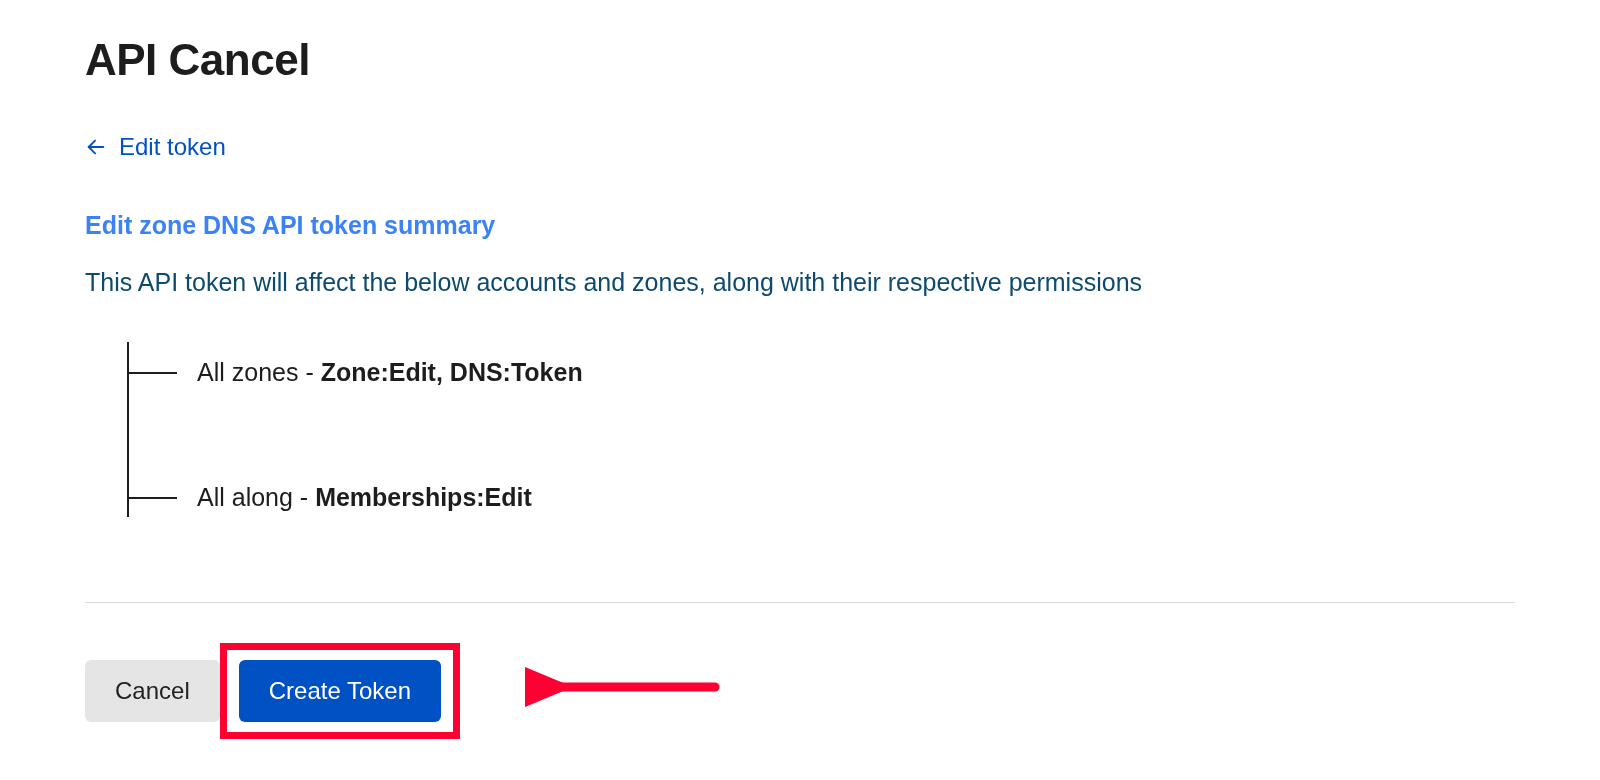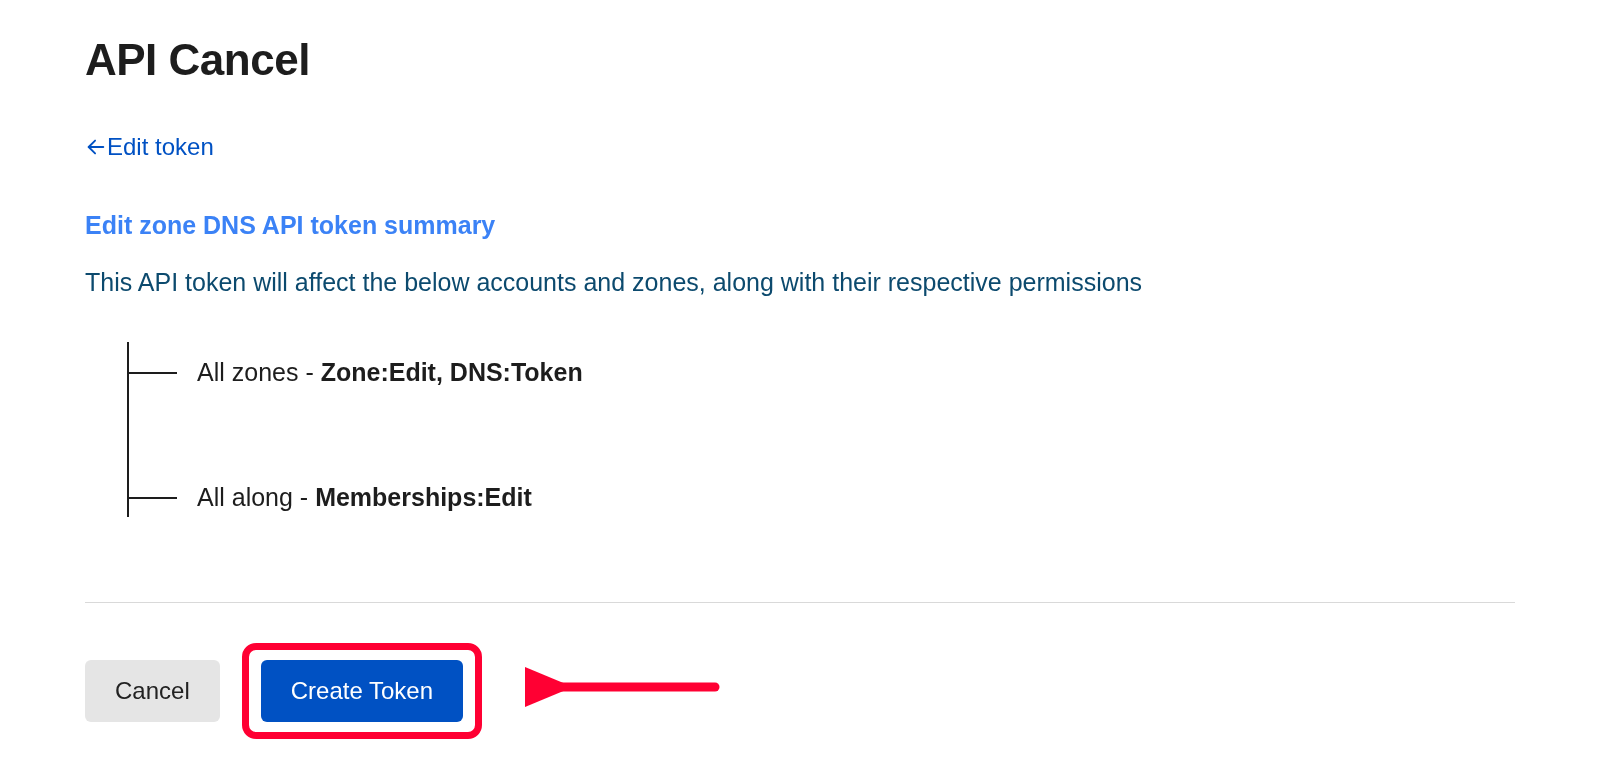--- a/index.html
+++ b/index.html
@@ -17,20 +17,21 @@
     .title {
       font-size: 44px;
       font-weight: 700;
       letter-spacing: -0.5px;
       color: #1d1d1d;
       margin-bottom: 48px;
     }
     .backlink {
       display: inline-flex;
       align-items: center;
+      gap: 12px;
       color: #0051c3;
       font-size: 24px;
       font-weight: 400;
       text-decoration: none;
       cursor: pointer;
       margin-bottom: 50px;
     }
     .backlink .arrow {
       display: inline-flex;
       align-items: center;
@@ -96,21 +97,20 @@
       border: none;
       border-top: 1px solid #d9d9d9;
       margin-top: 55px;
       margin-bottom: 40px;
       margin-left: 0;
       width: 100%;
     }
     .actions {
       display: flex;
       align-items: center;
-      gap: 22px;
     }
     .btn {
       display: inline-flex;
       align-items: center;
       justify-content: center;
       height: 62px;
       padding: 0 30px;
       font-size: 24px;
       font-weight: 400;
       border-radius: 6px;
@@ -124,21 +124,21 @@
     }
     .btn-primary {
       background: #0051c3;
       color: #ffffff;
     }
     
     .highlight-box {
       position: relative;
       padding: 10px 12px;
       border: 7px solid #ff0033;
-      border-radius: 14px;
+      border-radius: 0;
       display: inline-flex;
     }
     .annotation-arrow {
       position: absolute;
       left: 525px;
       top: 652px;
       display: block;
       pointer-events: none;
     }
   </style>

